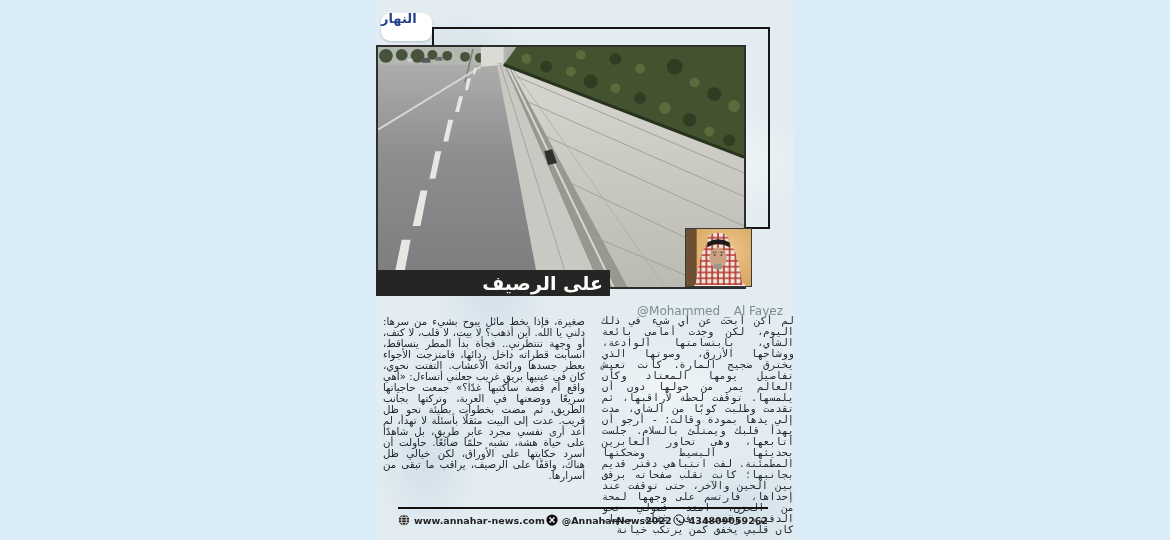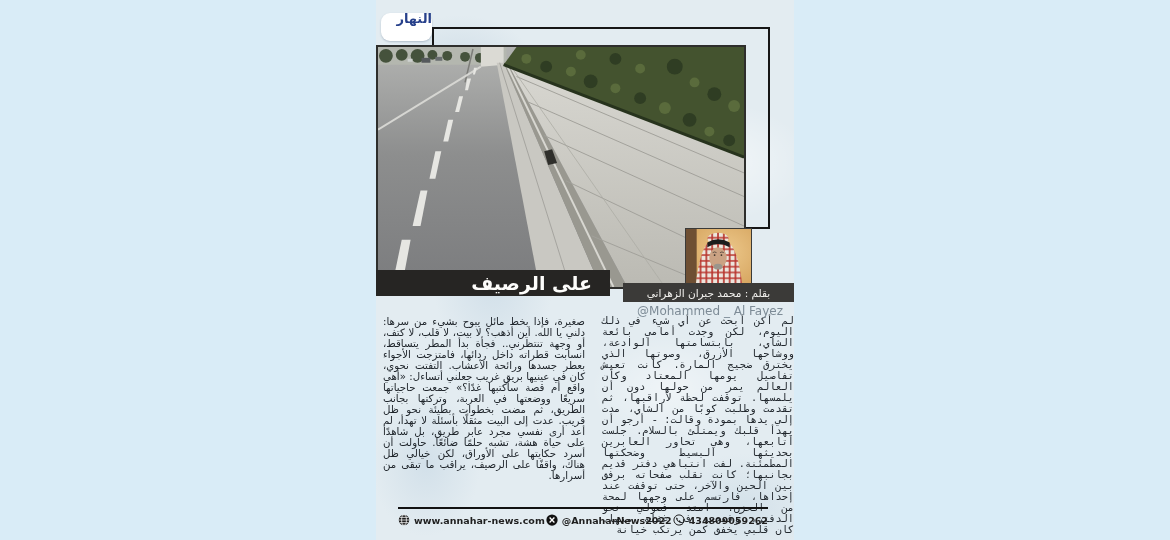--- a/index.html
+++ b/index.html
@@ -13,32 +13,32 @@
       radial-gradient(ellipse 150px 100px at 82% 30%, rgba(255,255,255,.55), transparent 60%),
       radial-gradient(ellipse 100px 140px at 28% 52%, rgba(168,194,214,.30), transparent 60%),
       radial-gradient(ellipse 130px 90px at 70% 72%, rgba(255,255,255,.45), transparent 60%),
       radial-gradient(ellipse 90px 120px at 12% 86%, rgba(172,197,216,.30), transparent 60%),
       radial-gradient(ellipse 140px 90px at 88% 94%, rgba(176,200,217,.30), transparent 60%);
   }
   
   .frame-rect{position:absolute;left:56px;top:27px;width:334px;height:198px;border:2.5px solid #161616;z-index:1;}
   
   .logo{position:absolute;left:5px;top:13px;width:51px;height:28px;background:#fff;border-radius:9px;z-index:5;
-        box-shadow:0 1px 2px rgba(40,60,90,.25);display:flex;flex-direction:column;align-items:flex-end;justify-content:center;gap:16px;}
+        box-shadow:0 1px 2px rgba(40,60,90,.25);display:flex;flex-direction:column;align-items:flex-start;justify-content:center;gap:16px;}
   .logo-title{font-size:13px;font-weight:bold;color:#27408b;line-height:13px;direction:rtl;}
   .logo-ribbon{width:30px;height:5px;background:#2b3f8f;border-radius:1px;margin-top:1px;}
   
   .street-photo{position:absolute;left:0;top:45px;width:370px;height:244px;z-index:2;border:2px solid #2e2e2c;box-sizing:border-box;}
   .street-photo svg{display:block;width:100%;height:100%;}
   
   .author-photo{position:absolute;left:309px;top:228px;width:67px;height:59px;z-index:3;border:1px solid #3a3a38;box-sizing:border-box;}
   .author-photo svg{display:block;width:100%;height:100%;}
   
   .title-bar{position:absolute;left:0;top:270px;width:234px;height:26px;background:#262523;z-index:4;
-             display:flex;align-items:center;justify-content:flex-end;padding:0 18px;box-sizing:border-box;}
+             display:flex;align-items:center;justify-content:flex-end;padding:0 7px;box-sizing:border-box;}
   .title-bar span{color:#fdfdfb;font-size:19px;font-weight:bold;direction:rtl;line-height:26px;}
   .byline-bar{position:absolute;left:247px;top:283px;width:171px;height:19px;background:#3b3a38;z-index:4;
               display:flex;align-items:center;justify-content:center;}
   .byline-bar span{color:#f2f1ee;font-size:10.5px;direction:rtl;white-space:nowrap;}
   .handle{position:absolute;left:247px;top:304px;width:160px;text-align:right;color:#7d8b96;font-size:12px;z-index:4;}
   
   .col{position:absolute;top:316px;direction:rtl;text-align:justify;font-size:10.2px;line-height:11px;color:#20262c;z-index:2;}
   .col-first{left:226px;width:192px;font-family:Liberation Mono, monospace;}
   .col-second{left:7px;width:202px;}
   
@@ -165,23 +165,20 @@
         <circle cx="29.5" cy="27" r="0.9" fill="#3a3028"></circle>
         <circle cx="36.5" cy="27" r="0.9" fill="#3a3028"></circle>
         <path d="M27.5 24.5 q2 -1.5 4 0 M35 24.5 q2 -1.5 4 0" stroke="#4a4038" stroke-width="0.8" fill="none"></path>
       </svg>
     </div>
 
     <div class="title-bar">
       <span>على الرصيف</span>
     </div>
 
-    <div class="byline-bar">
-      <span>بقلم : محمد جبران الزهراني</span>
-    </div>
 
     <div class="handle">@Mohammed _ Al Fayez</div>
 
     <div class="col col-first">لم أكن أبحث عن أي شيء في ذلك اليوم، لكن وجدت أمامي بائعة الشاي، بابتسامتها الوادعة، ووشاحها الأزرق، وصوتها الذي يخترق ضجيج المارة. كانت تعيش تفاصيل يومها المعتاد وكأن العالم يمر من حولها دون أن يلمسها. توقفت لحظة لأراقبها، ثم تقدمت وطلبت كوبًا من الشاي، مدت إلي يدها بمودة وقالت: - أرجو أن يهدأ قلبك ويمتلئ بالسلام. جلست أتابعها، وهي تحاور العابرين بحديثها البسيط وضحكتها المطمئنة. لفت انتباهي دفتر قديم بجانبها؛ كانت تقلب صفحاته برفق بين الحين والآخر، حتى توقفت عند إحداها، فارتسم على وجهها لمحة من الحزن. امتد فضولي نحو الدفتر، وفتحته في غفلة منها. كان قلبي يخفق كمن يرتكب خيانة</div>
     <div class="col col-second">صغيرة، فإذا بخط مائل يبوح بشيء من سرها: دلني يا الله. أين أذهب؟ لا بيت، لا قلب، لا كتف، أو وجهة تنتظرني.. فجأة بدأ المطر يتساقط، انسابت قطراته داخل ردائها، فامتزجت الأجواء بعطر جسدها ورائحة الأعشاب. التفتت نحوي، كان في عينيها بريق غريب جعلني أتساءل: «أهي واقع أم قصة سأكتبها غدًا؟» جمعت حاجياتها سريعًا ووضعتها في العربة، وتركتها بجانب الطريق، ثم مضت بخطوات بطيئة نحو ظل قريب. عدت إلى البيت مثقلًا بأسئلة لا تهدأ، لم أعد أرى نفسي مجرد عابر طريق، بل شاهدًا على حياة هشة، تشبه حلمًا ضائعًا. حاولت أن أسرد حكايتها على الأوراق، لكن خيالي ظل هناك، واقفًا على الرصيف، يراقب ما تبقى من أسرارها.</div>
 
     <div class="footer">
       <div class="f-item">
         <svg viewBox="0 0 16 16">
           <circle cx="8" cy="8" r="7" fill="#1b1b1b"></circle>

